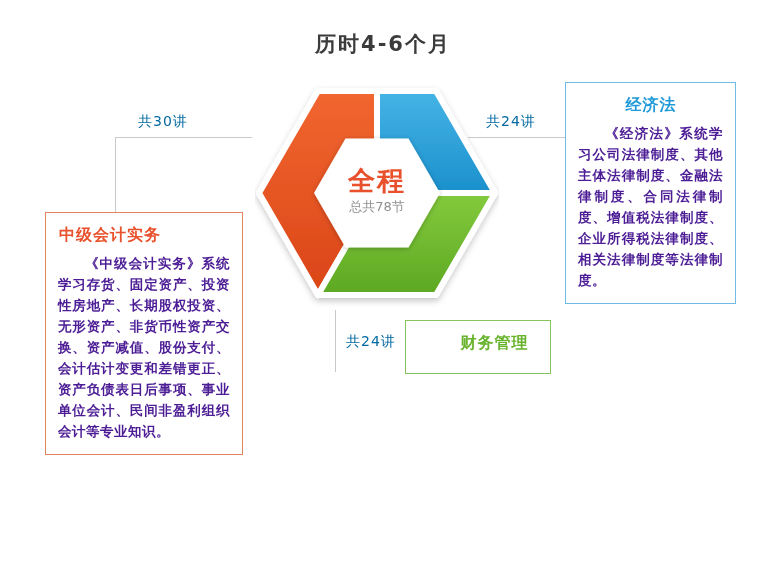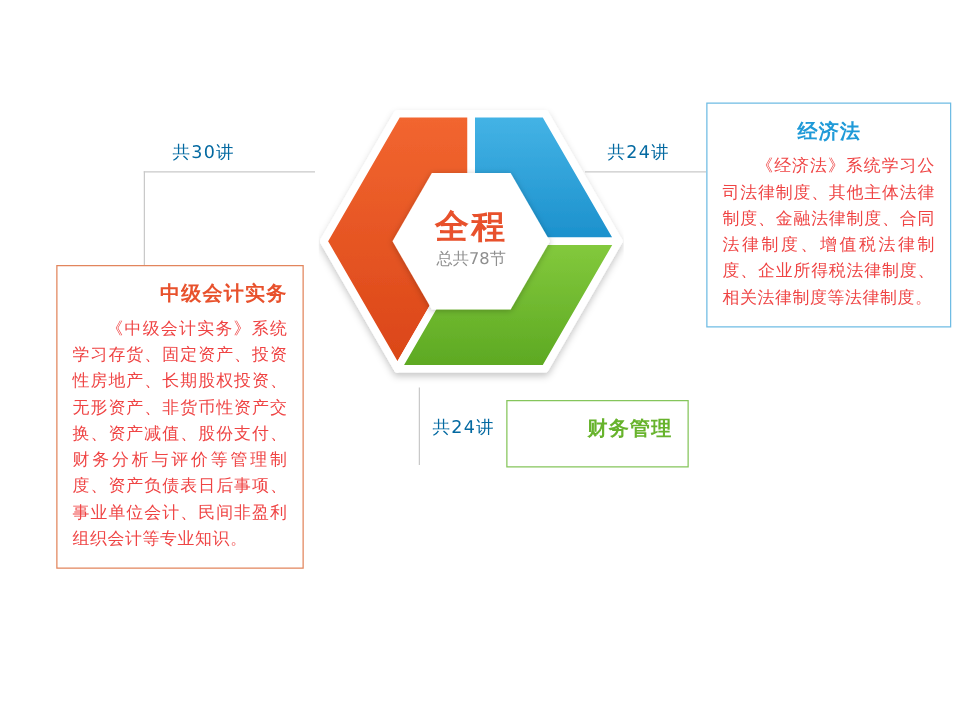--- a/index.html
+++ b/index.html
@@ -28,41 +28,42 @@
     position: absolute; font-size: 14px; color: #0369a1; font-weight: 500;
     letter-spacing: 1px; white-space: nowrap;
   }
 
   .callout {
     position: absolute; background: #ffffff; border: 1px solid;
     padding: 10px 12px 12px 12px;
   }
   .callout-title { font-size: 16px; font-weight: bold; margin: 2px 0 7px 1px; letter-spacing: 1px; }
   .callout-body {
-    font-size: 13.5px; line-height: 21px; color: #ef4444;
-    text-align: justify; text-indent: 2em; letter-spacing: 0.5px;
+    font-size: 13.5px; line-height: 21px; color: #4c1d95;
+    text-align: justify; text-indent: 2em; letter-spacing: 0.5px; font-weight: bold;
   }
 
   .callout-practice { left: 45px; top: 212px; width: 198px; border-color: #e2855c; }
-  .callout-practice .callout-title { color: #e8512c; text-align: right; }
+  .callout-practice .callout-title { color: #e8512c; text-align: left; }
 
-  .callout-law { left: 565px; top: 82px; width: 196px; border-color: #6fbce4; }
+  .callout-law { left: 565px; top: 82px; width: 171px; border-color: #6fbce4; }
   .callout-law .callout-title { color: #1f9ad8; text-align: center; }
 
   .callout-finance { left: 405px; top: 320px; width: 146px; border-color: #85c55b; }
-  .callout-finance .callout-title { color: #67b32c; text-align: right; text-indent: 2em; }
+  .callout-finance .callout-title { color: #67b32c; text-align: center; text-indent: 2em; }
 
   .hex-center-title { font-size: 27px; font-weight: bold; fill: #e8512c; letter-spacing: 2px; }
   .hex-center-sub { font-size: 13px; fill: #8f8f8f; }
 </style>
 </head>
 <body>
 
 <div class="stage">
 
+  <div class="page-title">历时4-6个月</div>
 
   <div class="hex-wrap">
     <svg width="244" height="240" viewBox="0 0 244 240">
       <defs>
         <linearGradient id="gradOrange" x1="0" y1="0" x2="0" y2="1">
           <stop offset="0" stop-color="#f26630"></stop>
             <stop offset="1" stop-color="#da4517"></stop>
         </linearGradient>
         <linearGradient id="gradBlue" x1="0" y1="0" x2="0" y2="1">
           <stop offset="0" stop-color="#45b4e6"></stop>
@@ -98,21 +99,21 @@
   <div class="lectures-label" style="left:138px; top:113px;">共30讲</div>
 
   <div class="line line-h" style="left:468px; top:137px; width:97px;"></div>
   <div class="lectures-label" style="left:486px; top:113px;">共24讲</div>
 
   <div class="line line-v" style="left:335px; top:310px; height:62px;"></div>
   <div class="lectures-label" style="left:346px; top:333px;">共24讲</div>
 
   <div class="callout callout-practice">
     <div class="callout-title">中级会计实务</div>
-    <div class="callout-body">《中级会计实务》系统学习存货、固定资产、投资性房地产、长期股权投资、无形资产、非货币性资产交换、资产减值、股份支付、财务分析与评价等管理制度、资产负债表日后事项、事业单位会计、民间非盈利组织会计等专业知识。</div>
+    <div class="callout-body">《中级会计实务》系统学习存货、固定资产、投资性房地产、长期股权投资、无形资产、非货币性资产交换、资产减值、股份支付、会计估计变更和差错更正、资产负债表日后事项、事业单位会计、民间非盈利组织会计等专业知识。</div>
   </div>
 
   <div class="callout callout-law">
     <div class="callout-title">经济法</div>
     <div class="callout-body">《经济法》系统学习公司法律制度、其他主体法律制度、金融法律制度、合同法律制度、增值税法律制度、企业所得税法律制度、相关法律制度等法律制度。</div>
   </div>
 
   <div class="callout callout-finance">
     <div class="callout-title">财务管理</div>
   </div>

